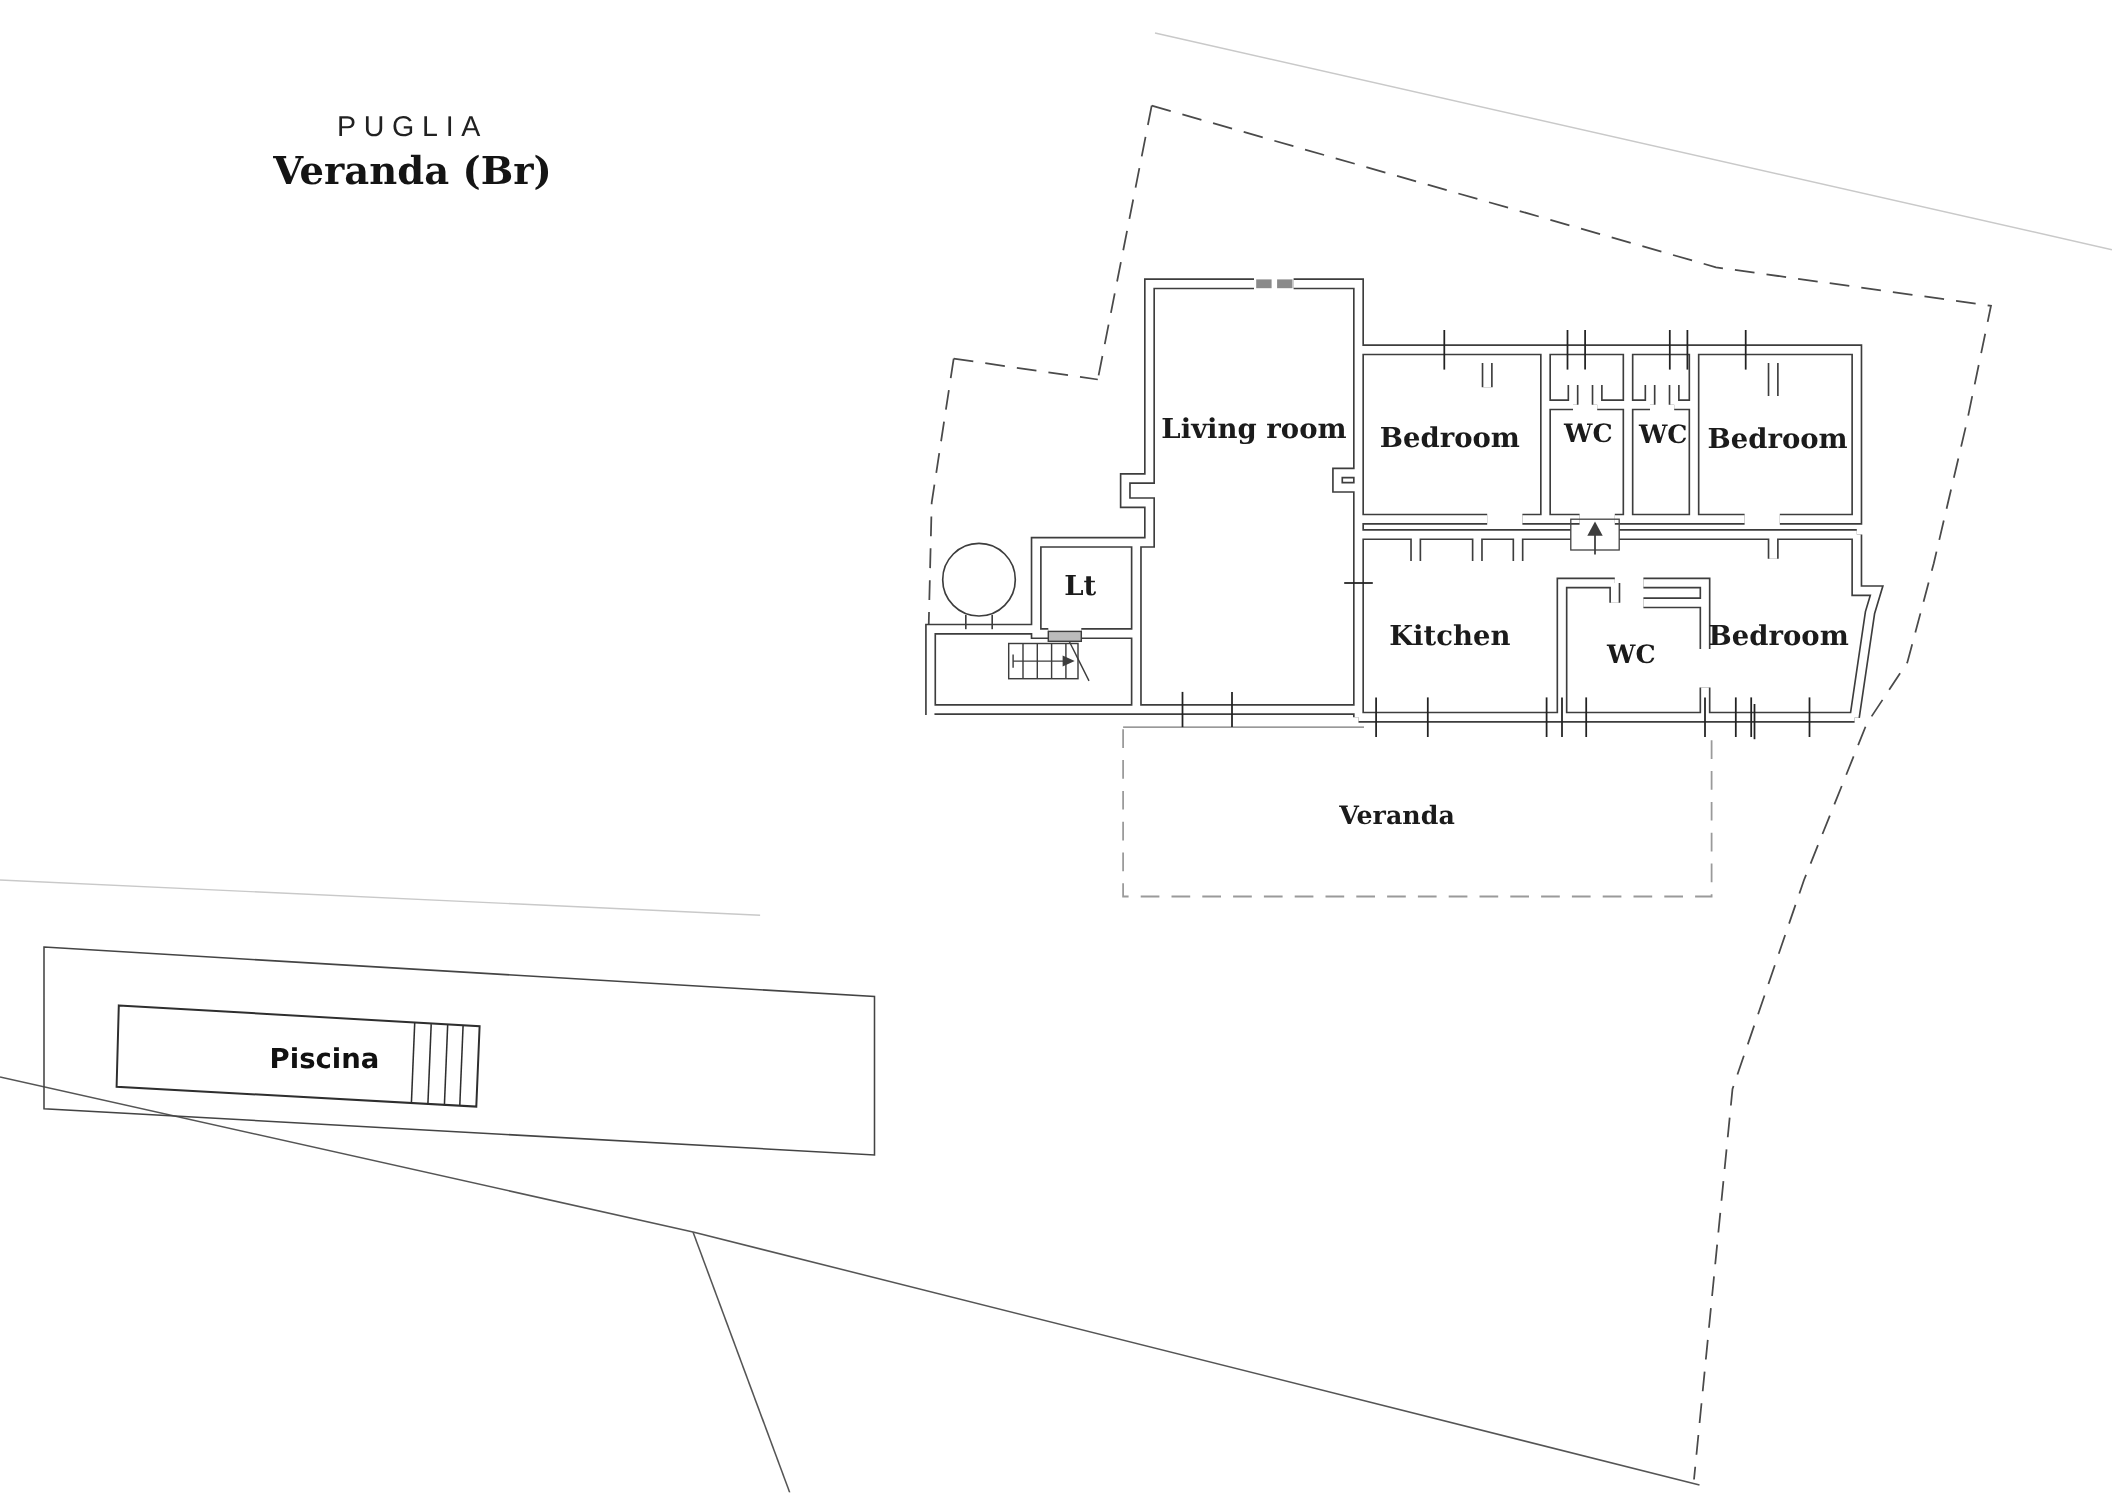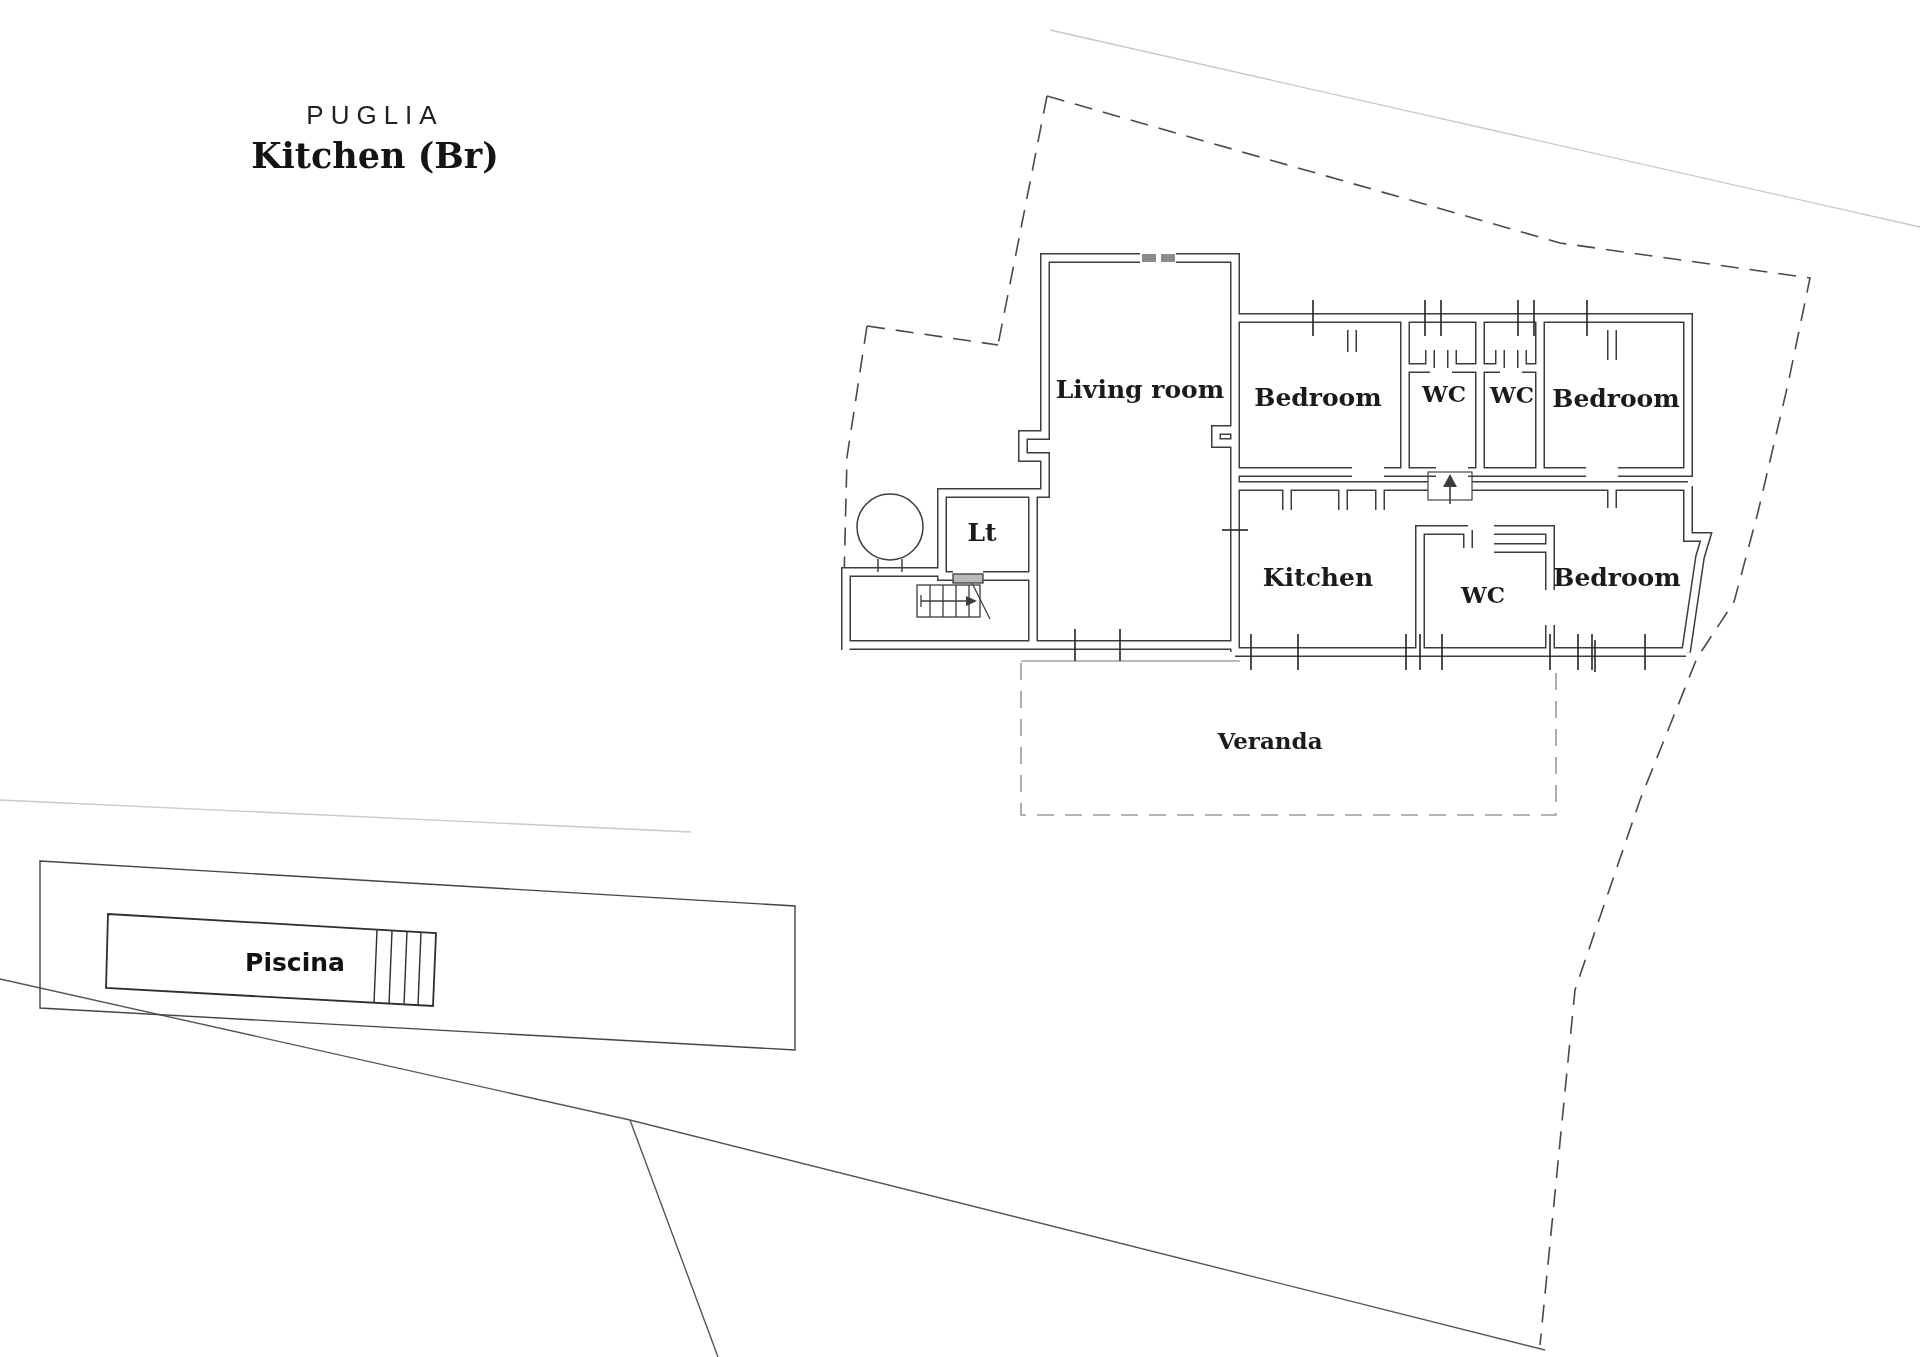--- a/index.html
+++ b/index.html
@@ -54,21 +54,21 @@
     font-size:25px;
   }
 </style>
 </head>
 <body>
 
 <div class="canvas">
 
   <div class="title-block">
     <div class="title-region">PUGLIA</div>
-    <div class="title-location">Kitchen (Br)</div>
+    <div class="title-location">Veranda (Br)</div>
   </div>
 
   <svg width="1920" height="1357" viewBox="0 0 1920 1357">
 
     <defs>
       <path id="wallpath" d="
         M1140,258 L1045,258 L1045,435 L1023,435 L1023,457 L1045,457 L1045,493 L1033,493 L1033,645
         M1176,258 L1235,258 L1235,652
         M1235,430 L1216,430 L1216,443 L1235,443
         M1033,493 L942,493 L942,576 L953,576

